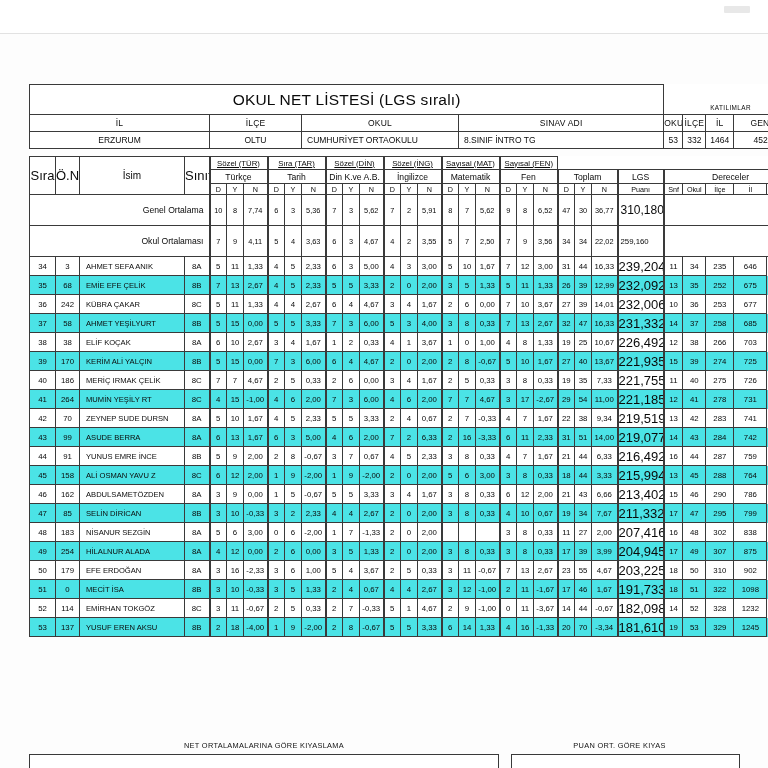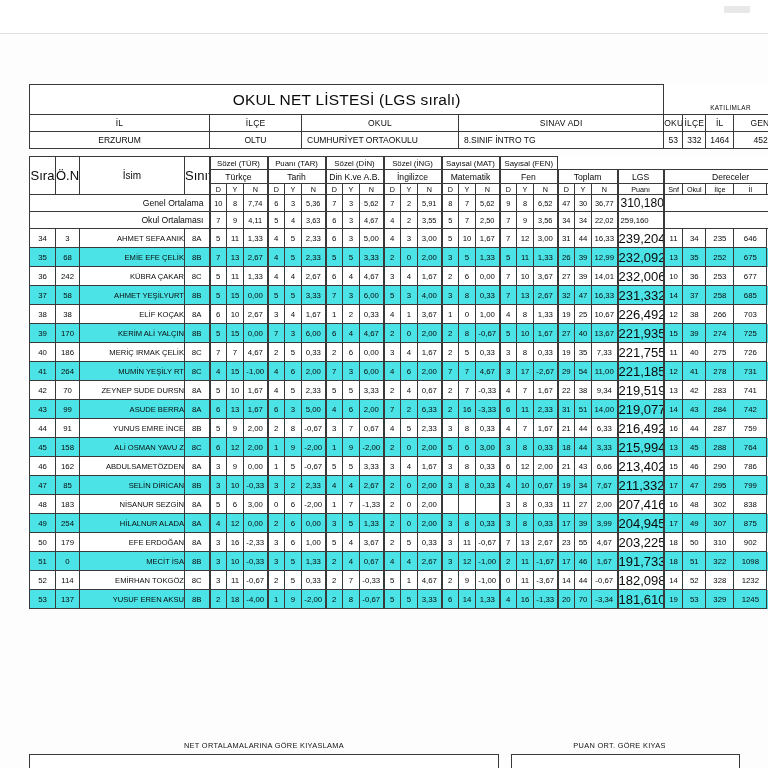--- a/index.html
+++ b/index.html
@@ -66,47 +66,48 @@
     text-align: center;
     font-size: 8.5px;
   }
   .val2.left { text-align: left; padding-left: 5px; }
 
   
   .grp {
     height: 13px;
     text-align: center;
     font-size: 7.8px;
+    text-decoration: underline;
   }
   .sub {
     height: 14px;
     text-align: center;
     font-size: 8.6px;
   }
   .dyn {
     height: 11px;
     text-align: center;
     font-size: 7.2px;
   }
   .stk { text-align: center; font-size: 13px; }
 
   
   tr.drow td { height: 19px; font-size: 7.8px; text-align: center; }
-  tr.drow td.name { text-align: right; padding-left: 6px; font-size: 7.6px; }
+  tr.drow td.name { text-align: left; padding-left: 6px; font-size: 7.6px; }
   tr.drow td.sira, tr.drow td.ono { font-size: 7.8px; }
   tr.drow td.pts { font-size: 13px; }
   tr.drow.hl td { background: #4BE3E6; }
   tr.drow td.kb {
     font-size: 7.4px; line-height: 1.0; text-align: right; padding-right: 3px;
     border-left: none; border-right: none; border-top: none; border-bottom: none;
   }
   tr.drow td.kb .big { display: block; font-size: 7.6px; }
   tr.drow td.kb .pct { display: block; font-size: 6.2px; }
 
-  .avg td { height: 17px; font-size: 7.4px; text-align: center; }
+  .avg td { height: 31px; font-size: 7.4px; text-align: center; }
   .avg td.lbl { text-align: right; padding-right: 5px; font-size: 8.6px; }
 
   .thickL { border-left: 2px solid #3a3a3a !important; }
   .noB { border-bottom: none !important; }
   .plain { border: none !important; }
 
   
   .footer {
     position: absolute; left: 29px; top: 741px; width: 711px;
   }
@@ -196,21 +197,21 @@
           <td class="plain" colspan="31" style="height:8px;background:#fdfdfd;"></td>
         </tr>
 
         <tr>
           <td class="stk noB" rowspan="3">Sıra</td>
           <td class="stk noB" rowspan="3">Ö.No</td>
           <td class="stk noB" rowspan="3" style="font-size:10px;">İsim</td>
           <td class="stk noB" rowspan="3">Sınıf</td>
 
           <td class="grp thickL" colspan="3">Sözel (TÜR)</td>
-          <td class="grp thickL" colspan="3">Puanı (TAR)</td>
+          <td class="grp thickL" colspan="3">Sıra (TAR)</td>
           <td class="grp thickL" colspan="3">Sözel (DİN)</td>
           <td class="grp thickL" colspan="3">Sözel (İNG)</td>
           <td class="grp thickL" colspan="3">Sayısal (MAT)</td>
           <td class="grp thickL" colspan="3">Sayısal (FEN)</td>
           <td class="plain" colspan="3"></td>
           <td class="plain"></td>
           <td class="plain" colspan="5"></td>
         </tr>
 
         <tr>

